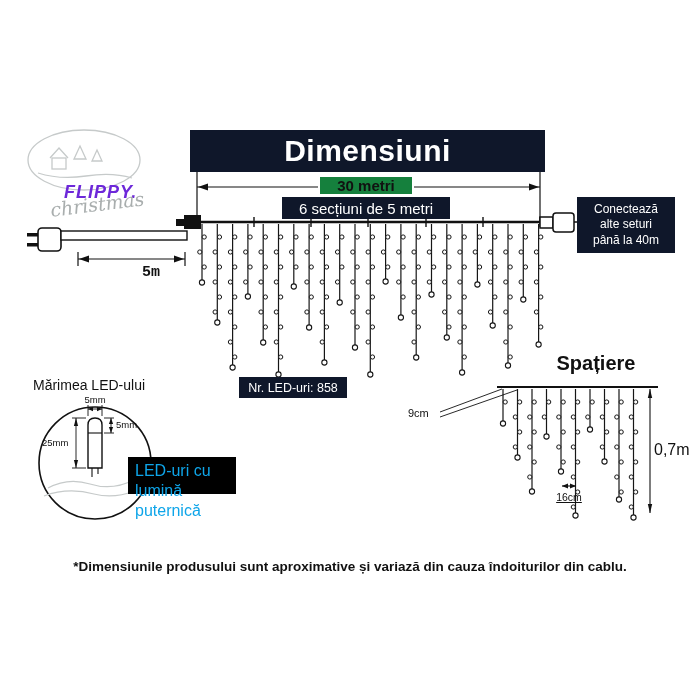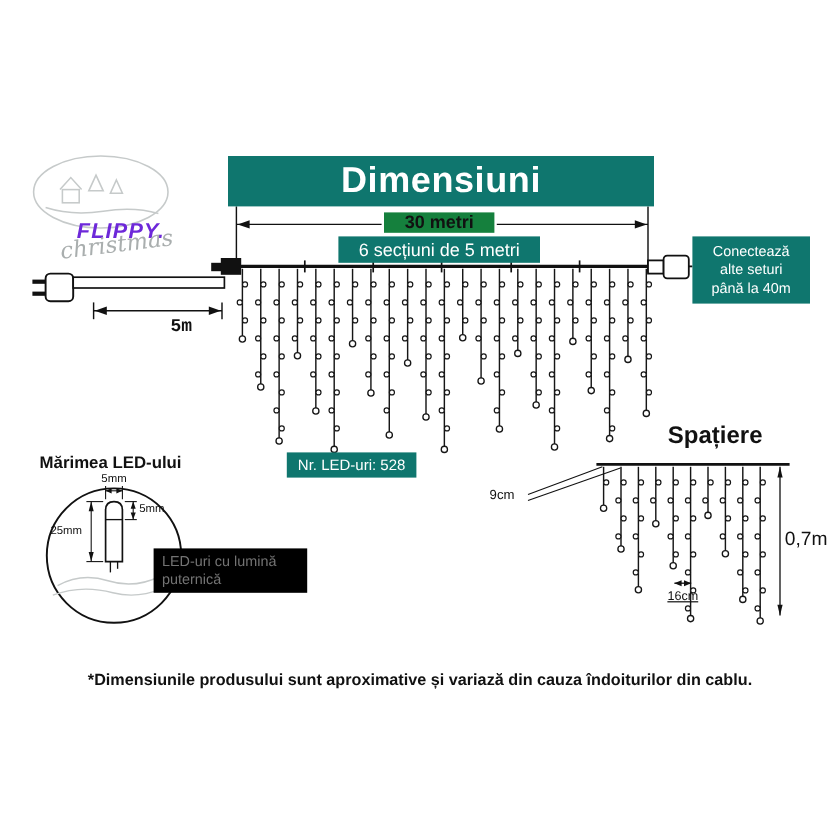--- a/index.html
+++ b/index.html
@@ -3,32 +3,32 @@
 <meta charset="utf-8">
 <style>
   *{margin:0;padding:0;box-sizing:border-box;}
   html,body{width:700px;height:700px;}
   body{
     position:relative;background:#ffffff;color:#111;
     font-family:"Liberation Sans",sans-serif;overflow:hidden;
   }
   svg.canvas{position:absolute;left:0;top:0;z-index:1;}
   .abs{position:absolute;z-index:2;}
-  .blackbox{background:#0f766e;color:#fff;display:flex;align-items:center;justify-content:center;text-align:center;}
+  .blackbox{background:#0f172a;color:#fff;display:flex;align-items:center;justify-content:center;text-align:center;}
   .title-bar{left:190px;top:130px;width:355px;height:42px;font-size:30px;font-weight:bold;letter-spacing:.5px;}
   .total-label{left:320px;top:177px;width:92px;text-align:center;font-size:15px;font-weight:bold;background:#15803d;}
   .sections-box{left:282px;top:197px;width:168px;height:22px;font-size:15px;}
   .connect-box{left:577px;top:197px;width:98px;height:56px;font-size:12px;flex-direction:column;line-height:1.28;}
   .lead-label{left:100px;top:264px;width:60px;text-align:right;font-size:15px;font-weight:bold;font-family:Liberation Mono, monospace;}
   .ledcount-box{left:239px;top:377px;width:108px;height:21px;font-size:12.5px;}
-  .ledsize-heading{left:33px;top:377px;width:150px;font-size:14px;font-weight:bold;}
+  .ledsize-heading{left:33px;top:377px;width:150px;font-size:14px;font-weight:normal;}
   .cap-width-label{left:77px;top:394px;width:36px;text-align:center;font-size:9.5px;background:#fff;}
   .cap-height-label{left:116px;top:419px;font-size:9.5px;}
   .body-height-label{left:42px;top:437px;font-size:9.5px;}
-  .lednote-box{left:128px;top:457px;width:128px;height:37px;background:#000;color:#737373;font-size:12px;line-height:1.25;padding:4px 0 0 7px;}
+  .lednote-box{left:128px;top:457px;width:108px;height:37px;background:#000;color:#0ea5e9;font-size:16px;line-height:1.25;padding:4px 0 0 7px;}
   .spacing-heading{left:548px;top:352px;width:96px;text-align:center;font-size:20px;font-weight:bold;}
   .dropgap-label{left:408px;top:407px;font-size:11px;}
   .droplen-label{left:654px;top:441px;width:44px;font-size:16px;}
   .ledgap-label{left:547px;top:491px;width:44px;text-align:center;font-size:10.5px;text-decoration:underline;}
   .footer{left:40px;top:559px;width:620px;text-align:center;font-size:13.5px;font-weight:600;}
   .logo1{left:64px;top:182px;color:#6d28d9;font-size:18px;font-style:italic;font-weight:bold;letter-spacing:1px;}
   .logo2{left:50px;top:193px;color:#a9aeae;font-size:19px;font-style:italic;font-family:"DejaVu Serif",serif;transform:rotate(-7deg);}
 </style>
 </head>
 <body>
@@ -400,21 +400,21 @@
 <div class="abs total-label">30 metri</div>
 <div class="abs blackbox sections-box">6 secțiuni de 5 metri</div>
 
 <div class="abs blackbox connect-box">
   <span>Conectează</span>
   <span>alte seturi</span>
   <span>până la 40m</span>
 </div>
 
 <div class="abs lead-label">5m</div>
-<div class="abs blackbox ledcount-box">Nr. LED-uri: 528</div>
+<div class="abs blackbox ledcount-box">Nr. LED-uri: 858</div>
 
 <div class="abs ledsize-heading">Mărimea LED-ului</div>
 <div class="abs cap-width-label">5mm</div>
 <div class="abs cap-height-label">5mm</div>
 <div class="abs body-height-label">25mm</div>
 <div class="abs lednote-box">
   <div>LED-uri cu lumină</div>
   <div>puternică</div>
 </div>
 

